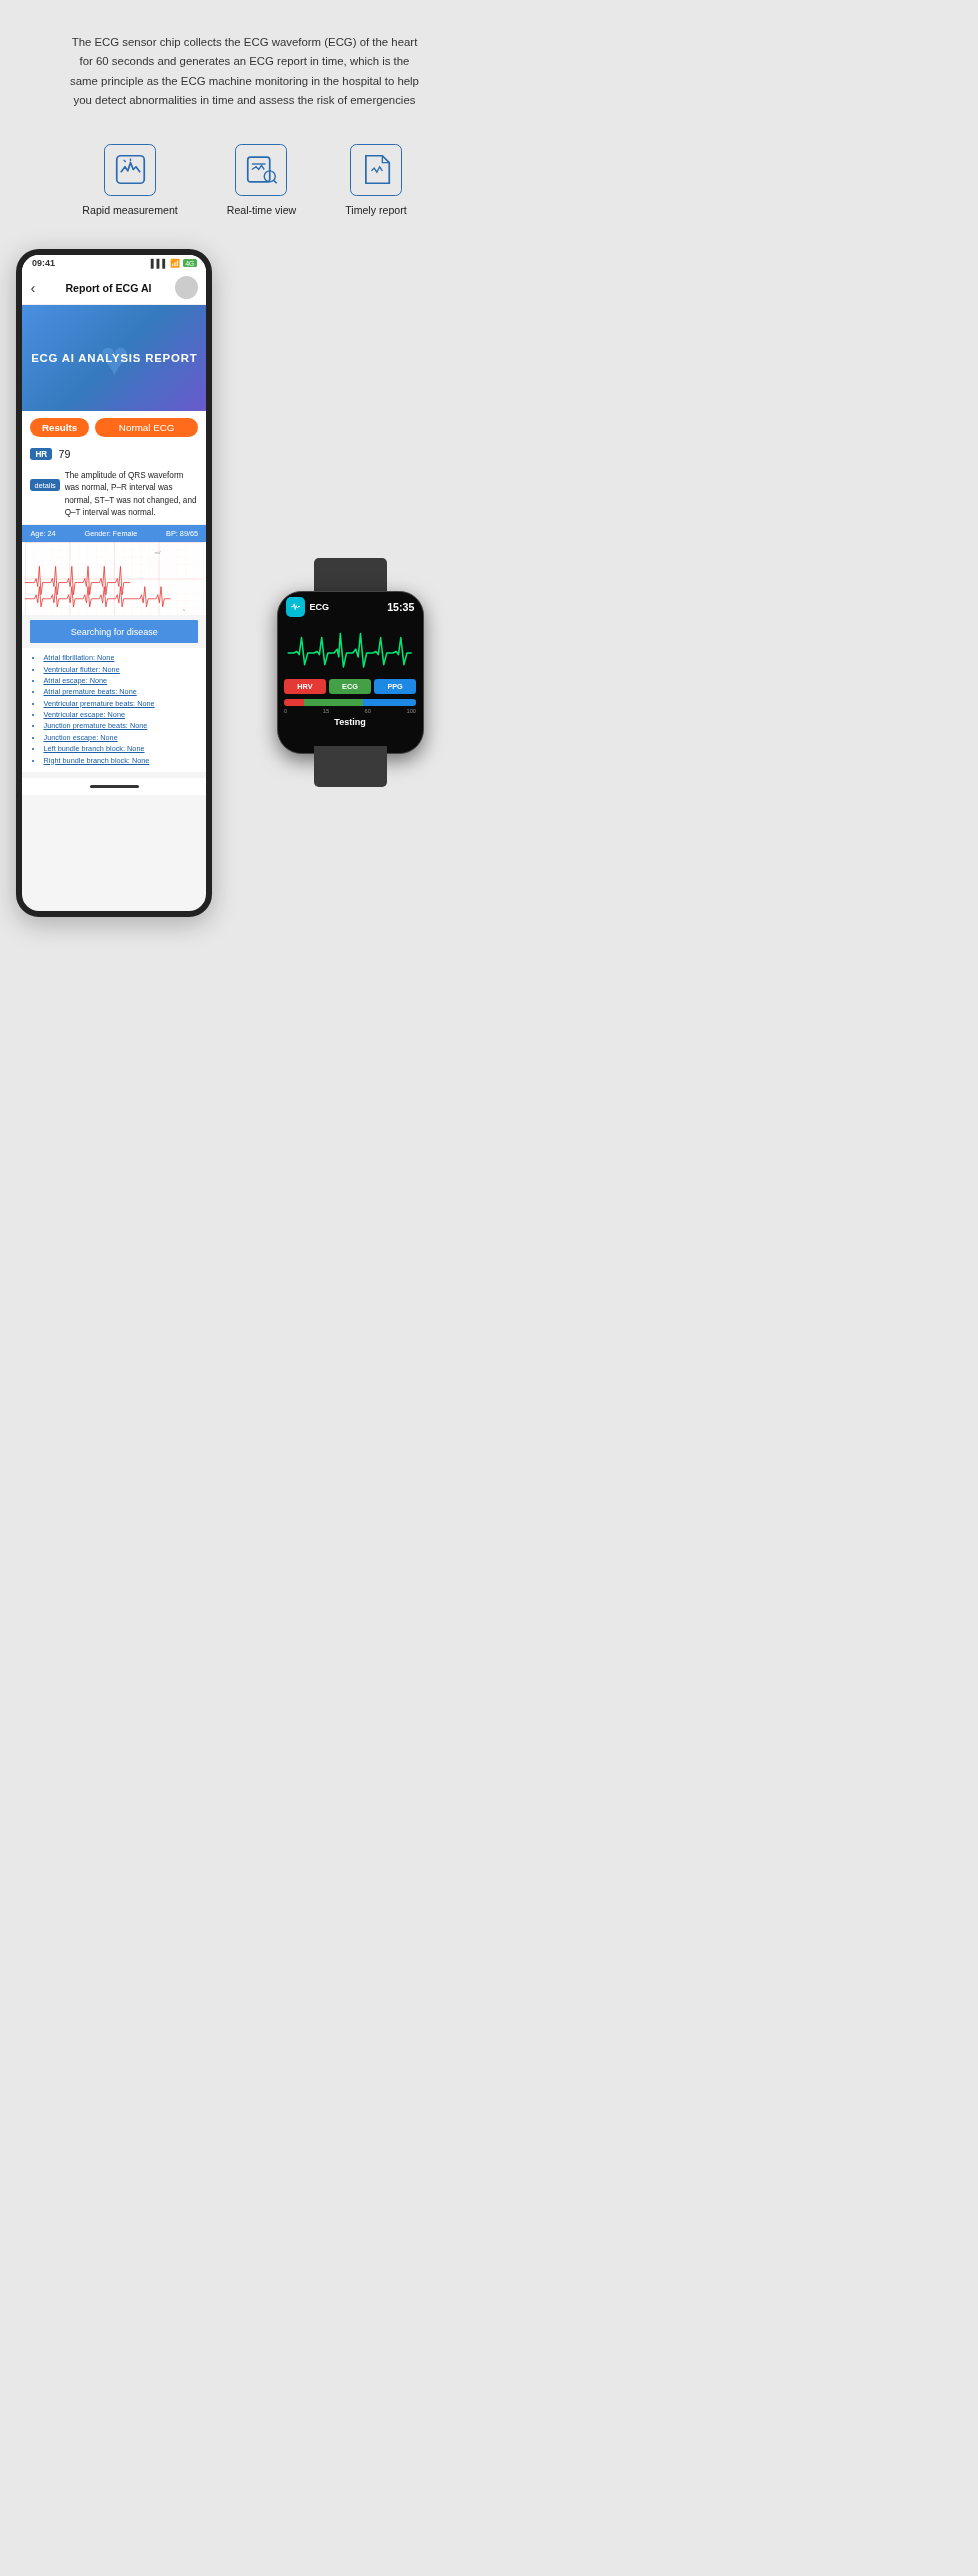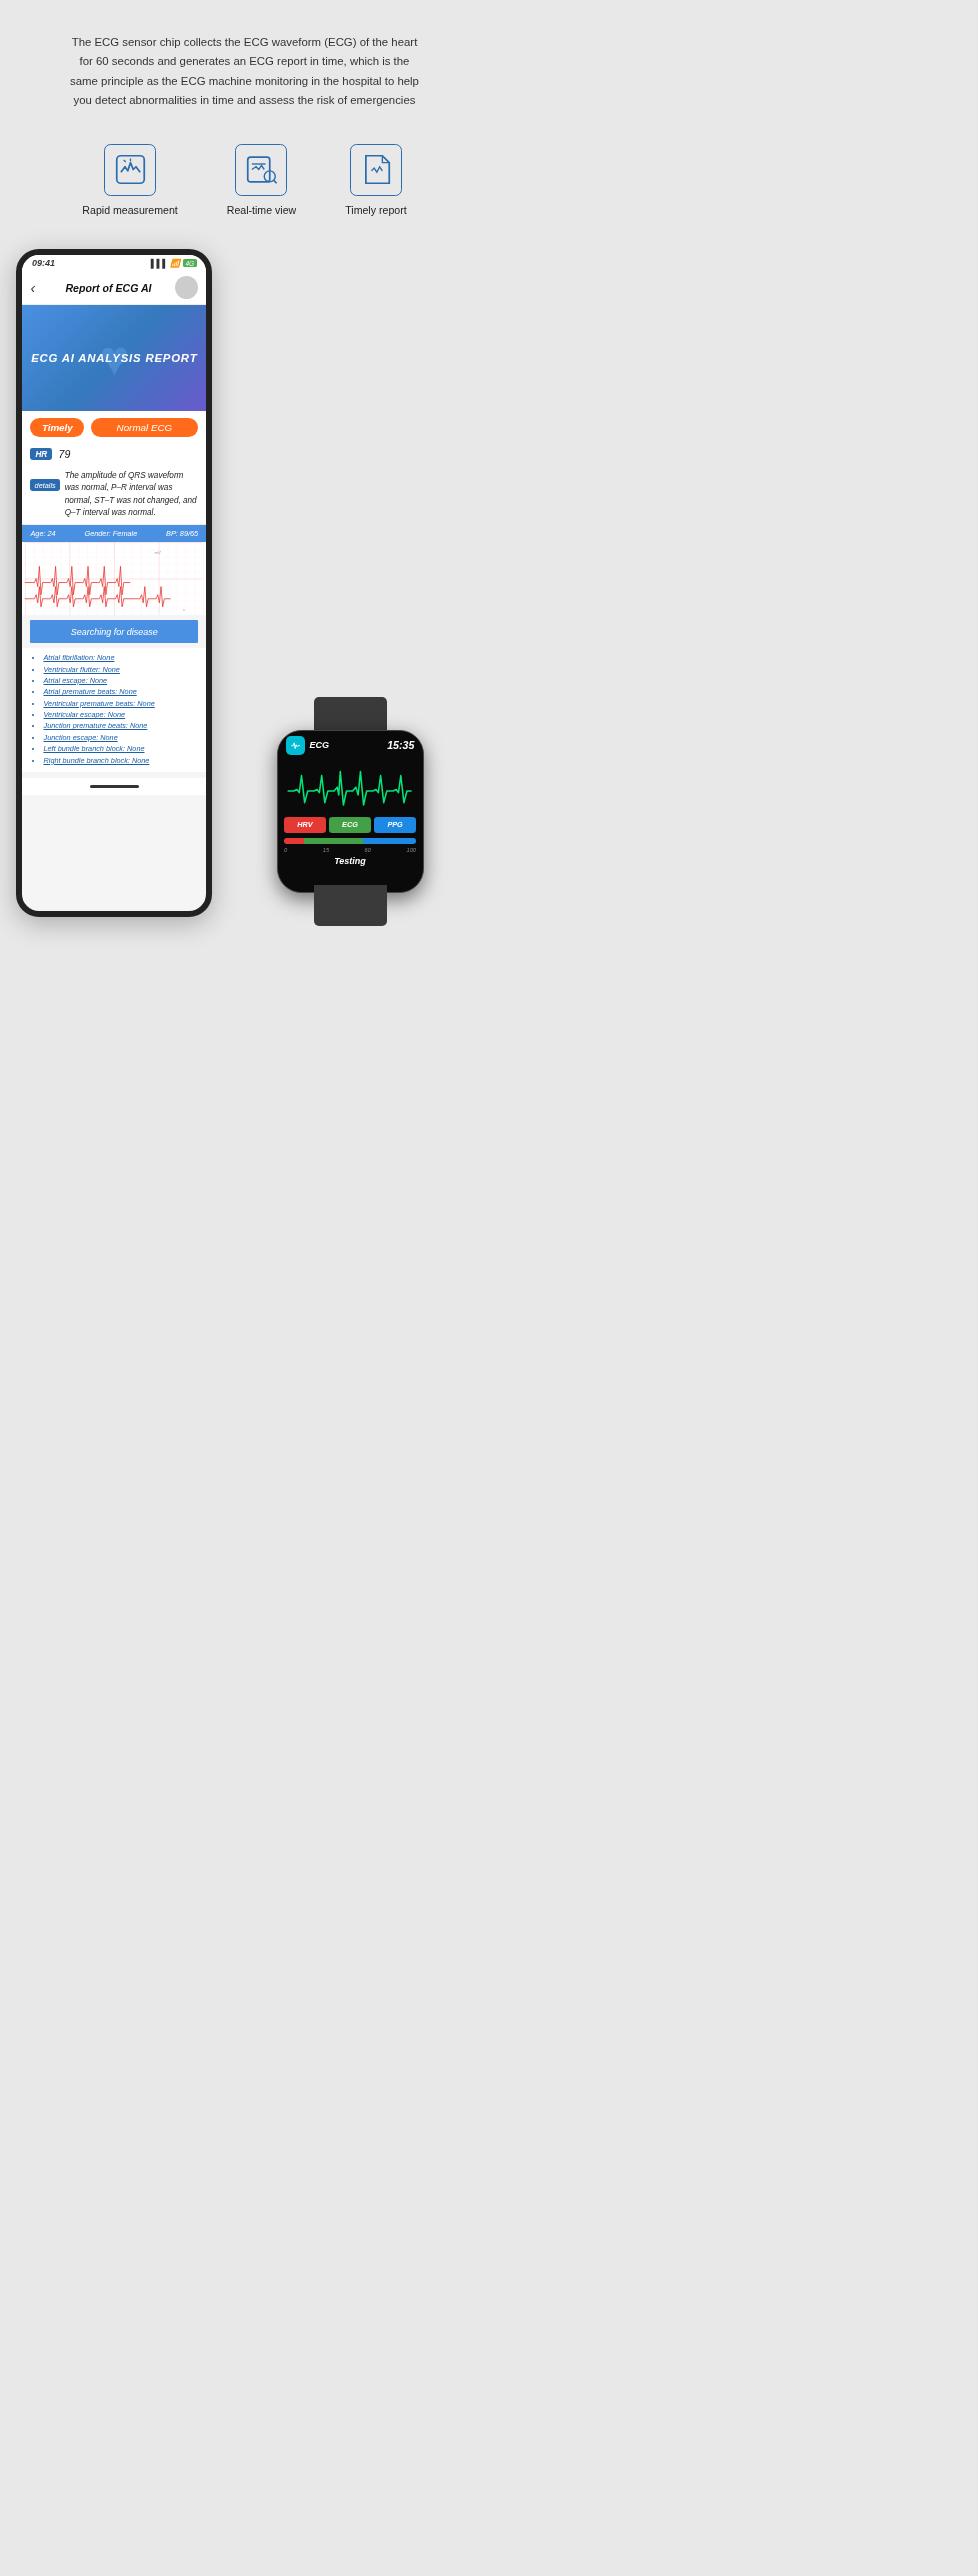--- a/index.html
+++ b/index.html
@@ -72,25 +72,24 @@
     .feature-label {
       font-size: 10.6px;
       color: #222;
       text-align: center;
     }
 
     
     .content-area {
       width: 100%;
       display: flex;
-      align-items: flex-end;
+      align-items: center;
       justify-content: center;
       gap: 15px;
       position: relative;
-      font-style: italic;
     }
 
     
     .phone-mockup {
       width: 196px;
       min-height: 668px;
       background: #f5f5f5;
       border-radius: 23px;
       border: 6.5px solid #222;
       overflow: hidden;
@@ -556,21 +555,21 @@
         <span class="phone-header-title">Report of ECG AI</span>
         <div class="phone-avatar"></div>
       </div>
 
       <div class="ecg-banner">
         <span class="ecg-banner-heart">♥</span>
         <span class="ecg-banner-text">ECG AI ANALYSIS REPORT</span>
       </div>
 
       <div class="results-bar">
-        <span class="results-pill">Timely</span>
+        <span class="results-pill">Results</span>
         <span class="normal-ecg-label">Normal ECG</span>
       </div>
 
       <div class="hr-row">
         <span class="hr-badge">HR</span>
         <span class="hr-value">79</span>
       </div>
 
       <div class="details-row">
         <span class="details-badge">details</span>

